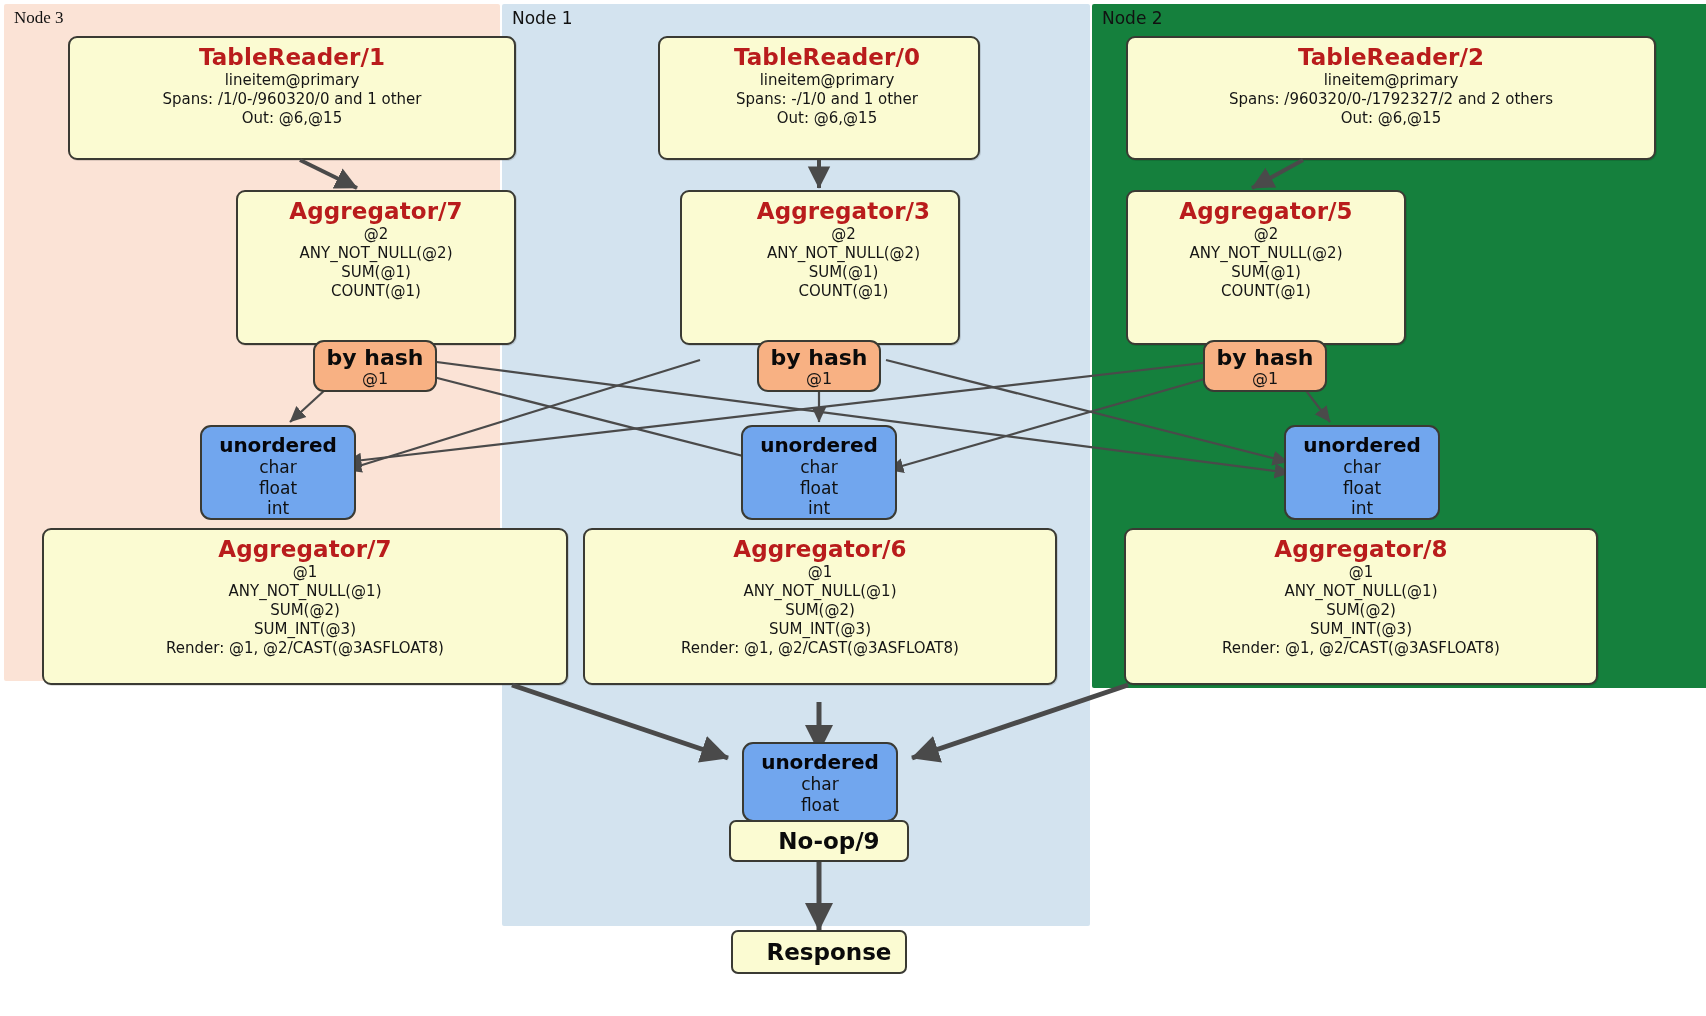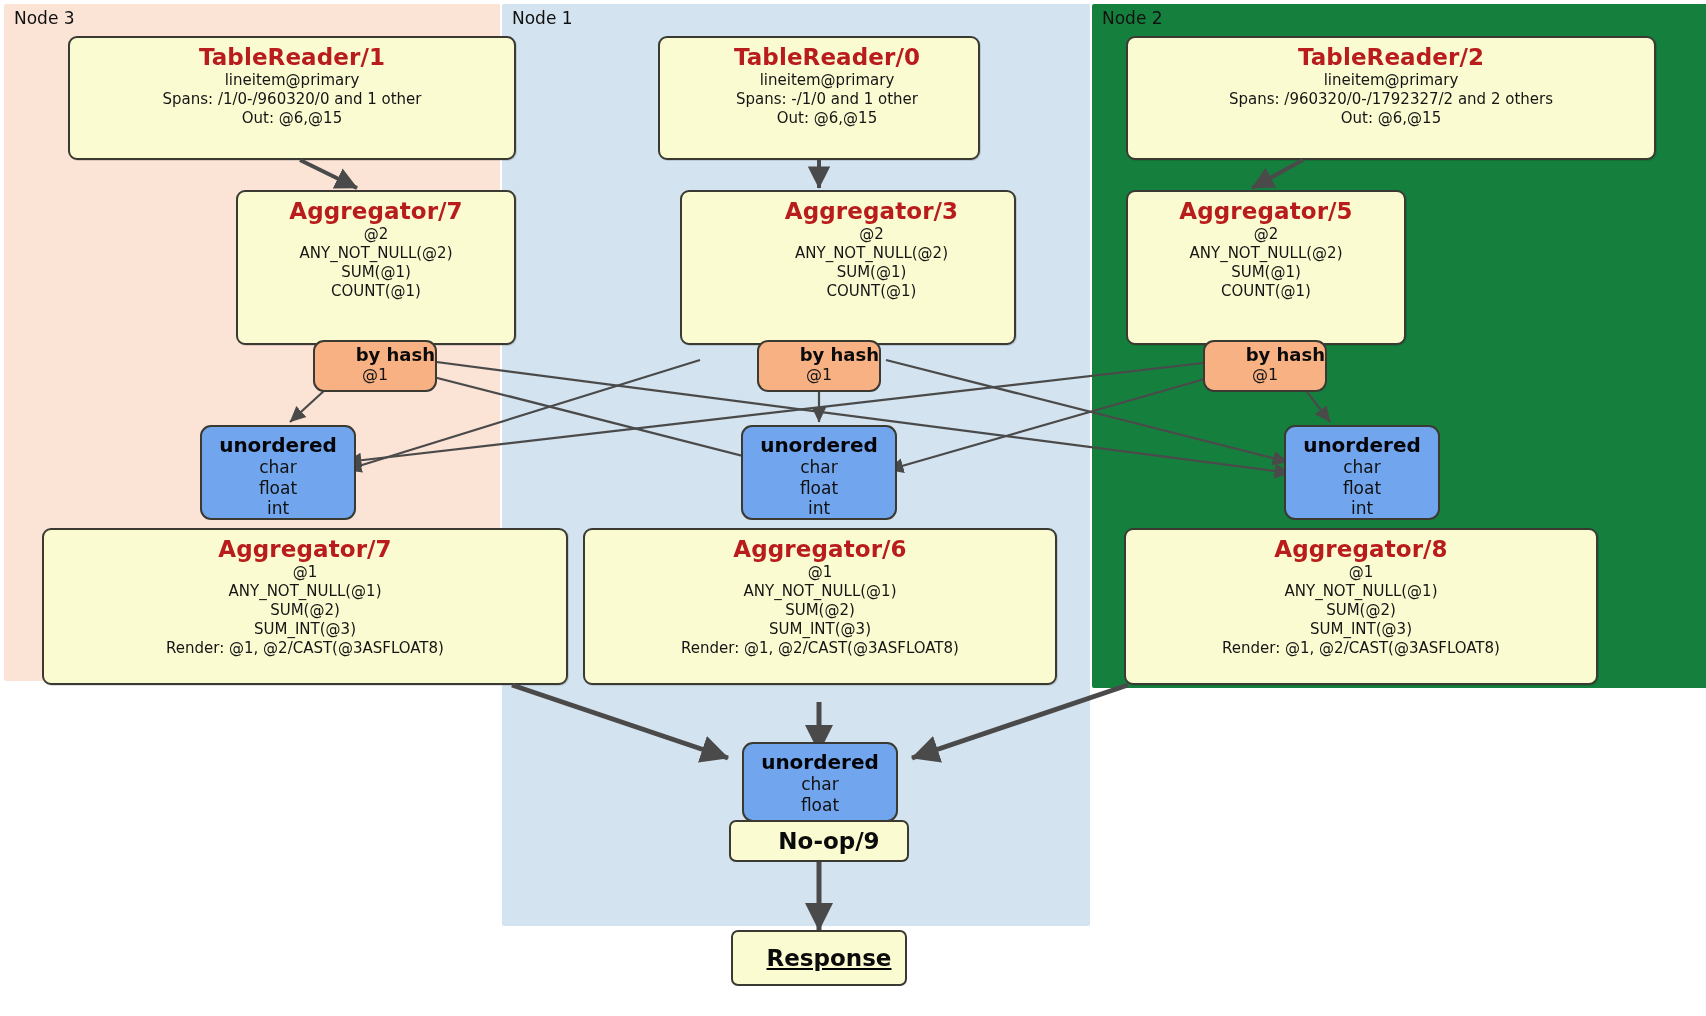--- a/index.html
+++ b/index.html
@@ -2,33 +2,33 @@
 <html><head>
 <meta charset="utf-8">
 <style>
   html,body{margin:0;padding:0;background:#ffffff;}
   body{font-family:"DejaVu Sans","Liberation Sans",sans-serif;}
   #stage{position:relative;width:1706px;height:1016px;background:#ffffff;overflow:hidden;}
 
   .node-panel{position:absolute;border-radius:2px;}
   .node-panel .panel-label{position:absolute;left:10px;top:4px;font-size:17px;color:#111;}
 
-  #panel-node3{left:4px;  top:4px;  width:496px; height:677px; background:#fbe3d6;}
+  #panel-node3{left:4px;  top:4px;  width:496px; height:677px; background:#fbe3d6;font-family:Liberation Serif, serif;}
   #panel-node1{left:502px;top:4px;  width:588px; height:922px; background:#d3e3ef;}
   #panel-node2{left:1092px;top:4px; width:665px; height:684px; background:#15803d;}
 
   .proc{position:absolute;background:#fbfbd2;border:2px solid #3a3a33;border-radius:9px;
         box-sizing:border-box;text-align:center;padding-top:5px;
         box-shadow:1px 1px 0 rgba(0,0,0,.12);}
   .proc .ttl{font-size:23px;font-weight:bold;color:#b91c1c;line-height:1.22;letter-spacing:.1px;}
   .proc .ln{font-size:15px;color:#151515;line-height:1.26;}
 
   .router{position:absolute;background:#f8b183;border:2px solid #3a3a33;border-radius:11px;
           box-sizing:border-box;text-align:center;padding-top:3px;z-index:6;}
-  .router .ttl{font-size:18px;font-weight:bold;color:#0b0b0b;line-height:1.15;text-align:right;}
+  .router .ttl{font-size:22px;font-weight:bold;color:#0b0b0b;line-height:1.15;}
   .router .ln{font-size:16px;color:#151515;line-height:1.15;}
 
   .sync{position:absolute;background:#71a6ee;border:2px solid #3a3a33;border-radius:11px;
         box-sizing:border-box;text-align:center;padding-top:6px;z-index:5;}
   .sync .ttl{font-size:20px;font-weight:bold;color:#06060a;line-height:1.2;}
   .sync .ln{font-size:17px;color:#101010;line-height:1.22;}
 
   .small-box{position:absolute;background:#fbfbd2;border:2px solid #3a3a33;border-radius:7px;
         box-sizing:border-box;text-align:center;z-index:7;display:flex;align-items:center;justify-content:center;padding-left:20px;}
   .small-box .ttl{font-size:23px;font-weight:bold;color:#0b0b0b;}
@@ -107,21 +107,21 @@
   </div>
 
   <div class="proc" style="left:236px;top:190px;width:280px;height:155px;">
     <div class="ttl">Aggregator/7</div>
     <div class="ln">@2</div>
     <div class="ln">ANY_NOT_NULL(@2)</div>
     <div class="ln">SUM(@1)</div>
     <div class="ln">COUNT(@1)</div>
   </div>
 
-  <div class="proc" style="left:680px;top:190px;width:336px;height:155px;padding-left:47px;">
+  <div class="proc" style="left:680px;top:190px;width:280px;height:155px;padding-left:47px;">
     <div class="ttl">Aggregator/3</div>
     <div class="ln">@2</div>
     <div class="ln">ANY_NOT_NULL(@2)</div>
     <div class="ln">SUM(@1)</div>
     <div class="ln">COUNT(@1)</div>
   </div>
 
   <div class="proc" style="left:1126px;top:190px;width:280px;height:155px;">
     <div class="ttl">Aggregator/5</div>
     <div class="ln">@2</div>
@@ -196,17 +196,17 @@
   <div class="sync" style="left:742px;top:742px;width:156px;height:80px;">
     <div class="ttl">unordered</div>
     <div class="ln">char</div>
     <div class="ln">float</div>
   </div>
 
   <div class="small-box" style="left:729px;top:820px;width:180px;height:42px;">
     <div class="ttl">No-op/9</div>
   </div>
 
-  <div class="small-box" style="left:731px;top:930px;width:176px;height:56px;text-decoration:underline;">
+  <div class="small-box" style="left:731px;top:930px;width:176px;height:44px;">
     <div class="ttl">Response</div>
   </div>
 
 </div>
 
 </body></html>

